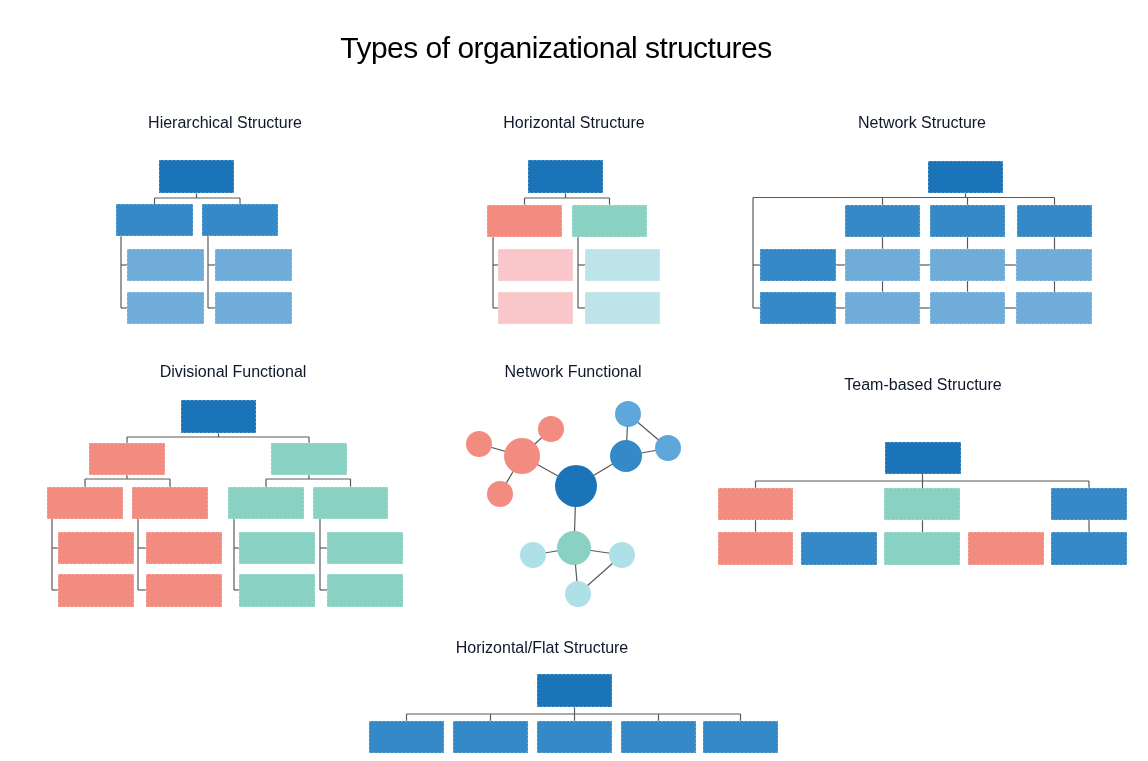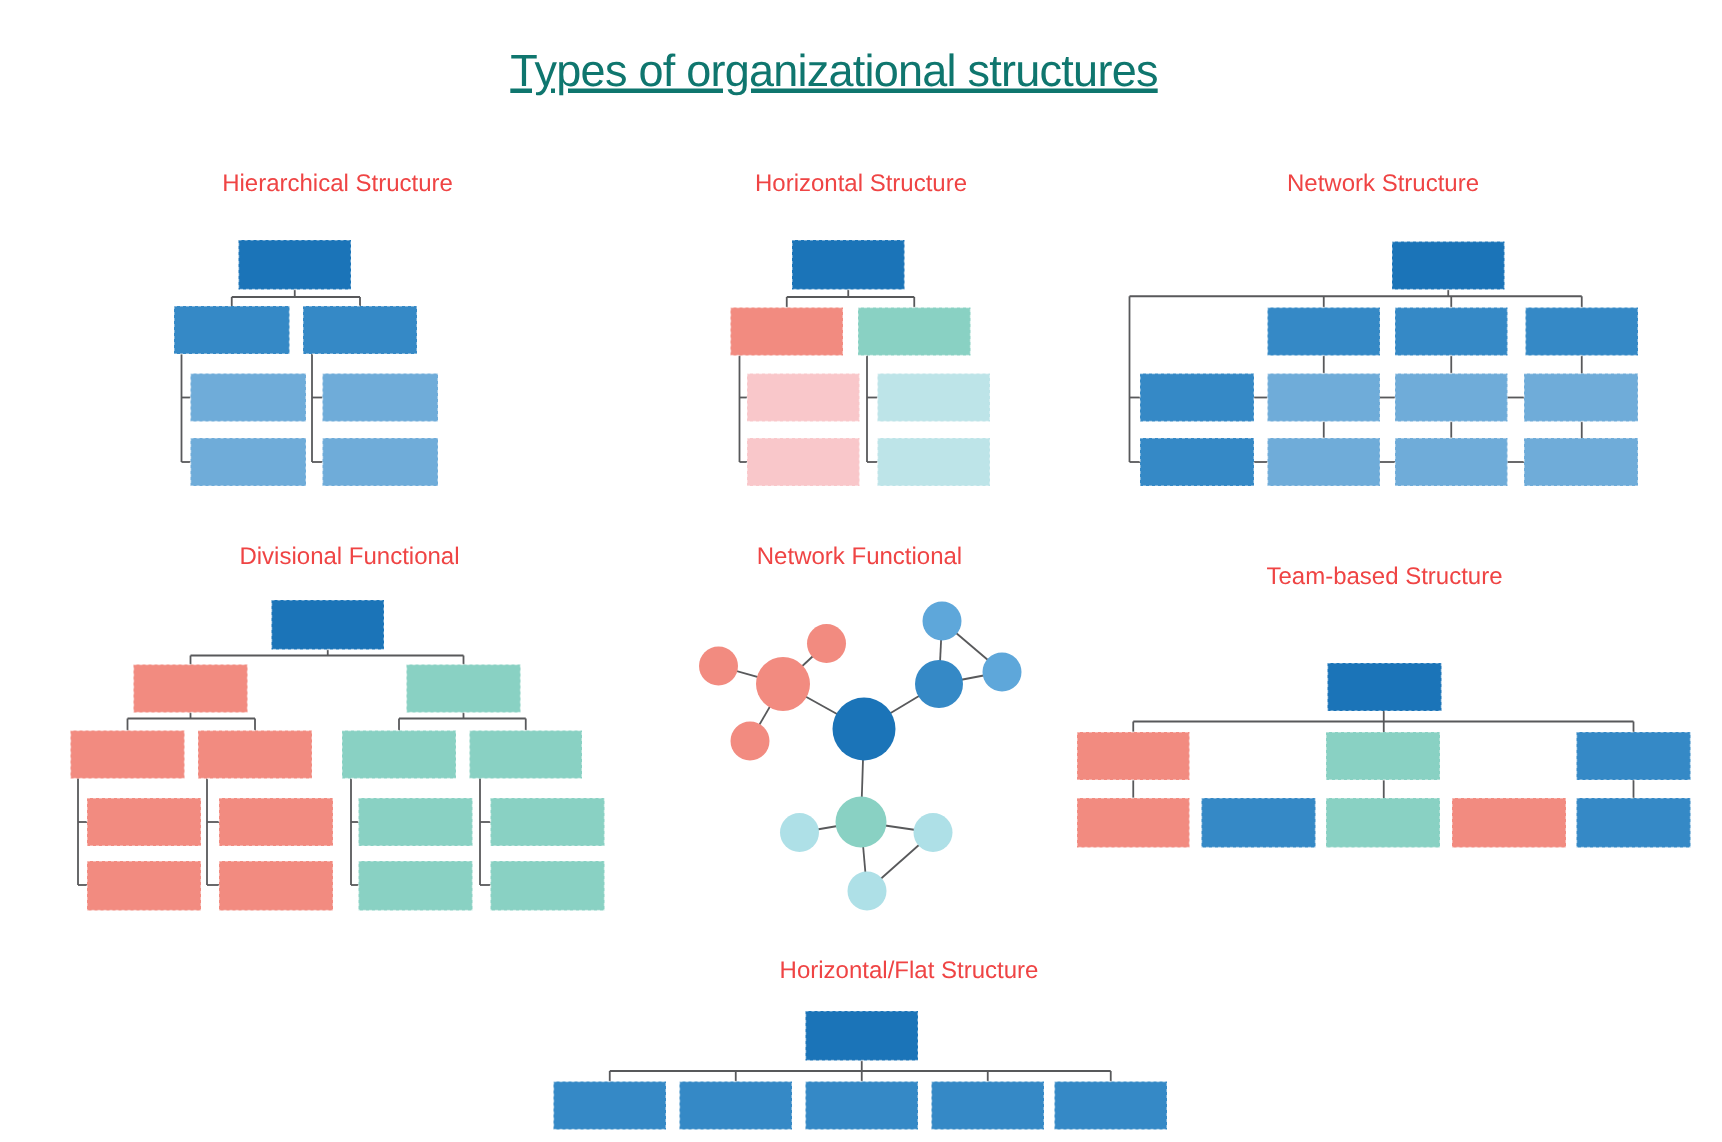--- a/index.html
+++ b/index.html
@@ -9,47 +9,46 @@
     background:#ffffff;
     overflow:hidden;
     font-family:"Liberation Sans","DejaVu Sans",sans-serif;
   }
   .main-title{
     position:absolute;
     left:556px;top:31px;
     transform:translateX(-50%);
     font-size:30px;
     letter-spacing:-0.5px;
-    color:#0f766e;
+    color:#000000;
     white-space:nowrap;
-    text-decoration:underline;
   }
   .sub-title{
     position:absolute;
     transform:translateX(-50%);
     font-size:16px;
-    color:#ef4444;
+    color:#0f172a;
     white-space:nowrap;
   }
   svg.layer{position:absolute;left:0;top:0;}
 </style>
 </head>
 <body>
 
 <div class="canvas">
 
   <div class="main-title">Types of organizational structures</div>
 
   <div class="sub-title" style="left:225px;top:114px">Hierarchical Structure</div>
   <div class="sub-title" style="left:574px;top:114px">Horizontal Structure</div>
   <div class="sub-title" style="left:922px;top:114px">Network Structure</div>
   <div class="sub-title" style="left:233px;top:363px">Divisional Functional</div>
   <div class="sub-title" style="left:573px;top:363px">Network Functional</div>
   <div class="sub-title" style="left:923px;top:376px">Team-based Structure</div>
-  <div class="sub-title" style="left:606px;top:639px">Horizontal/Flat Structure</div>
+  <div class="sub-title" style="left:542px;top:639px">Horizontal/Flat Structure</div>
 
   <svg class="layer" width="1148" height="761" viewBox="0 0 1148 761">
       <g>
         <line x1="196.5" y1="193" x2="196.5" y2="198" stroke="#58595B" stroke-width="1.2"></line>
         <line x1="154.5" y1="198" x2="240" y2="198" stroke="#58595B" stroke-width="1.2"></line>
         <line x1="154.5" y1="198" x2="154.5" y2="205" stroke="#58595B" stroke-width="1.2"></line>
         <line x1="240" y1="198" x2="240" y2="205" stroke="#58595B" stroke-width="1.2"></line>
         <line x1="121" y1="236" x2="121" y2="308" stroke="#58595B" stroke-width="1.2"></line>
         <line x1="121" y1="265" x2="127" y2="265" stroke="#58595B" stroke-width="1.2"></line>
         <line x1="121" y1="308" x2="127" y2="308" stroke="#58595B" stroke-width="1.2"></line>

